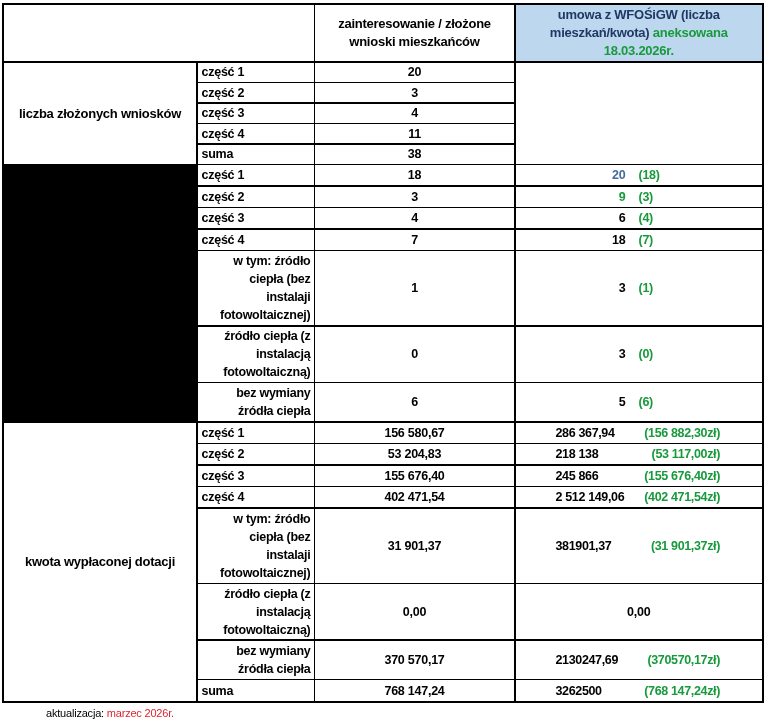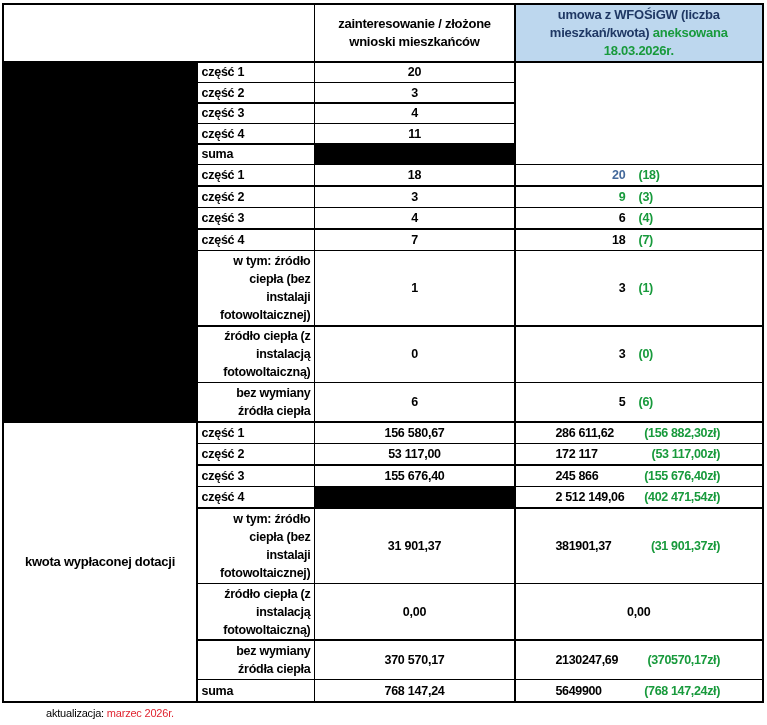--- a/index.html
+++ b/index.html
@@ -62,29 +62,31 @@
   <div class="tbl">
 
     <div class="cell" style="grid-area:1/1/2/3"></div>
     <div class="cell hdr" style="grid-area:1/3/2/4">
       <div class="hdr-inner">zainteresowanie / złożone wnioski mieszkańców</div>
     </div>
     <div class="cell hdr hdr-umowa" style="grid-area:1/4/2/5">
       <div class="hdr-inner"><span>umowa z WFOŚiGW (liczba mieszkań/kwota)</span> <span class="green">aneksowana</span> <span class="green">18.03.2026r.</span></div>
     </div>
 
+    <div class="cell glabel" style="grid-area:2/1/7/2">liczba złożonych wniosków</div>
     <div class="cell sub" style="grid-area:2/2/3/3">część 1</div>
     <div class="cell val" style="grid-area:2/3/3/4">20</div>
     <div class="cell sub" style="grid-area:3/2/4/3">część 2</div>
     <div class="cell val" style="grid-area:3/3/4/4">3</div>
     <div class="cell sub" style="grid-area:4/2/5/3">część 3</div>
     <div class="cell val" style="grid-area:4/3/5/4">4</div>
     <div class="cell sub" style="grid-area:5/2/6/3">część 4</div>
     <div class="cell val" style="grid-area:5/3/6/4">11</div>
     <div class="cell sub" style="grid-area:6/2/7/3">suma</div>
+    <div class="cell val" style="grid-area:6/3/7/4">38</div>
     <div class="cell" style="grid-area:2/4/7/5"></div>
 
 
     <div class="cell sub" style="grid-area:7/2/8/3">część 1</div>
     <div class="cell val" style="grid-area:7/3/8/4">18</div>
     <div class="cell ucell cnt" style="grid-area:7/4/8/5">
         <span class="u-main blue">20</span>
         <span class="u-paren green">(18)</span>
       </div>
 
@@ -128,39 +130,40 @@
     <div class="cell ucell cnt" style="grid-area:13/4/14/5">
         <span class="u-main">5</span>
         <span class="u-paren green">(6)</span>
       </div>
 
     <div class="cell glabel" style="grid-area:14/1/22/2">kwota wypłaconej dotacji</div>
 
     <div class="cell sub" style="grid-area:14/2/15/3">część 1</div>
     <div class="cell val" style="grid-area:14/3/15/4">156 580,67</div>
     <div class="cell ucell kw" style="grid-area:14/4/15/5">
-        <span class="u-main">286 611,62</span>
+        <span class="u-main">286 367,94</span>
         <span class="u-paren green">(156 882,30zł)</span>
       </div>
 
     <div class="cell sub" style="grid-area:15/2/16/3">część 2</div>
-    <div class="cell val" style="grid-area:15/3/16/4">53 117,00</div>
+    <div class="cell val" style="grid-area:15/3/16/4">53 204,83</div>
     <div class="cell ucell kw" style="grid-area:15/4/16/5">
-        <span class="u-main">172 117</span>
+        <span class="u-main">218 138</span>
         <span class="u-paren green">(53 117,00zł)</span>
       </div>
 
     <div class="cell sub" style="grid-area:16/2/17/3">część 3</div>
     <div class="cell val" style="grid-area:16/3/17/4">155 676,40</div>
     <div class="cell ucell kw" style="grid-area:16/4/17/5">
         <span class="u-main">245 866</span>
         <span class="u-paren green">(155 676,40zł)</span>
       </div>
 
     <div class="cell sub" style="grid-area:17/2/18/3">część 4</div>
+    <div class="cell val" style="grid-area:17/3/18/4">402 471,54</div>
     <div class="cell ucell kw" style="grid-area:17/4/18/5">
         <span class="u-main">2 512 149,06</span>
         <span class="u-paren green">(402 471,54zł)</span>
       </div>
 
     <div class="cell sub right" style="grid-area:18/2/19/3">w tym: źródło ciepła (bez instalaji fotowoltaicznej)</div>
     <div class="cell val" style="grid-area:18/3/19/4">31 901,37</div>
     <div class="cell ucell kw" style="grid-area:18/4/19/5">
         <span class="u-main">381901,37</span>
         <span class="u-paren green">(31 901,37zł)</span>
@@ -175,20 +178,20 @@
     <div class="cell sub right" style="grid-area:20/2/21/3">bez wymiany źródła ciepła</div>
     <div class="cell val" style="grid-area:20/3/21/4">370 570,17</div>
     <div class="cell ucell kw" style="grid-area:20/4/21/5">
         <span class="u-main">2130247,69</span>
         <span class="u-paren green">(370570,17zł)</span>
       </div>
 
     <div class="cell sub" style="grid-area:21/2/22/3">suma</div>
     <div class="cell val" style="grid-area:21/3/22/4">768 147,24</div>
     <div class="cell ucell kw" style="grid-area:21/4/22/5">
-        <span class="u-main">5649900</span>
+        <span class="u-main">3262500</span>
         <span class="u-paren green">(768 147,24zł)</span>
       </div>
 
   </div>
 
   <div class="footer"><span>aktualizacja:</span> <span class="red">marzec 2026r.</span></div>
 </div>
 
 </body></html>

